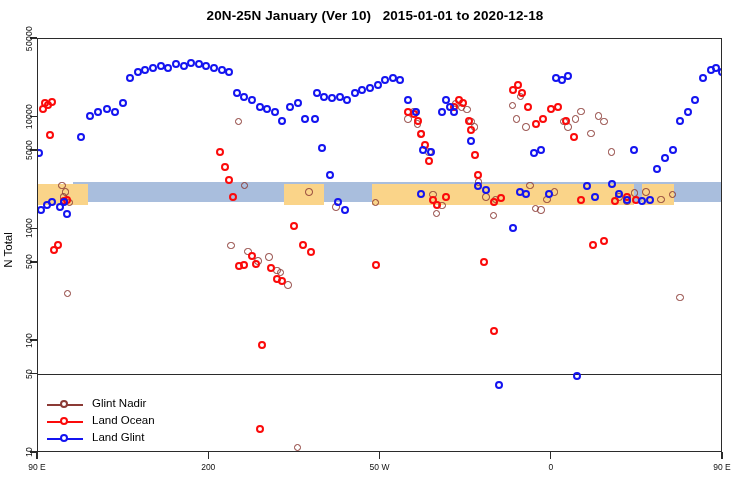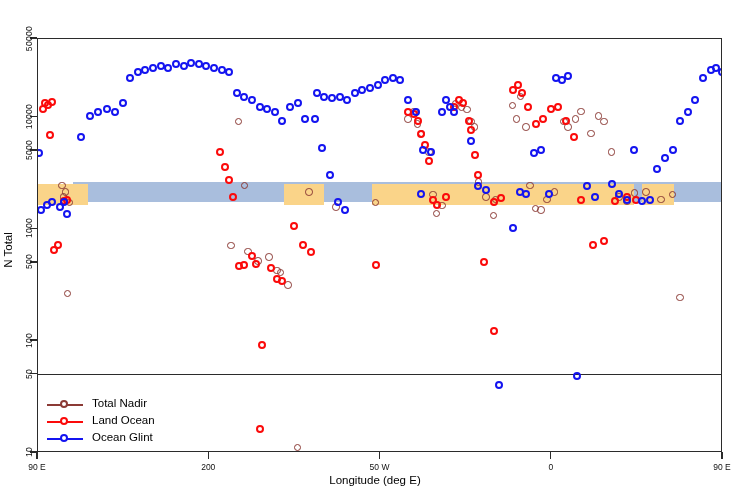--- a/index.html
+++ b/index.html
@@ -52,23 +52,23 @@
   .leg-txt{position:absolute;left:45px;top:1px;font-size:11.5px;white-space:nowrap;}
   .l-nadir .leg-line{background:#8b3a35;} .l-nadir .leg-dot{border:2px solid #8b3a35;}
   .l-glint .leg-line{background:#fb0a0a;} .l-glint .leg-dot{border:2.1px solid #fb0a0a;}
   .l-ocean .leg-line{background:#1414f0;} .l-ocean .leg-dot{border:2.1px solid #1414f0;}
 </style>
 </head>
 <body>
 
 <div id="root">
 
+  <div id="chart-title">20N-25N January (Ver 10)   2015-01-01 to 2020-12-18</div>
 
   <div id="ylabel">N Total</div>
-  <div id="xlabel">Longitude (deg E)</div>
 
   <div id="plot-area">
       <div class="band band-blue" style="left: 36.1528px; width: 648.847px; top: 143.709px; height: 20.6525px; background: rgb(169, 190, 221);"></div>
       <div class="band band-orange" style="left: 0px; width: 51.375px; top: 145.615px; height: 21.6929px; background: rgb(250, 212, 137);"></div>
       <div class="band band-orange" style="left: 247.361px; width: 39.9583px; top: 145.615px; height: 21.6929px; background: rgb(250, 212, 137);"></div>
       <div class="band band-orange" style="left: 334.889px; width: 262.583px; top: 145.615px; height: 21.6929px; background: rgb(250, 212, 137);"></div>
       <div class="band band-orange" style="left: 605.083px; width: 32.3472px; top: 145.615px; height: 21.6929px; background: rgb(250, 212, 137);"></div>
       <div class="hline" style="top: 335.769px;"></div>
       <div class="pt nadir" style="left: 20.9361px; top: 143.8px;"></div>
       <div class="pt nadir" style="left: 22.8389px; top: 155.155px;"></div>
@@ -315,27 +315,27 @@
       <div class="xtick-mark" style="left: 550.15px;"></div>
       <div class="xtick-lab" style="left: 550.75px;">0</div>
       <div class="xtick-mark" style="left: 721.4px;"></div>
       <div class="xtick-lab" style="left: 722px;">90 E</div>
     </div>
 
   <div id="legend">
     <div class="leg-row l-nadir">
       <span class="leg-line"></span>
       <span class="leg-dot"></span>
-      <span class="leg-txt">Total Nadir</span>
+      <span class="leg-txt">Glint Nadir</span>
     </div>
     <div class="leg-row l-glint">
       <span class="leg-line"></span>
       <span class="leg-dot"></span>
       <span class="leg-txt">Land Ocean</span>
     </div>
     <div class="leg-row l-ocean">
       <span class="leg-line"></span>
       <span class="leg-dot"></span>
-      <span class="leg-txt">Ocean Glint</span>
+      <span class="leg-txt">Land Glint</span>
     </div>
   </div>
 
 </div>
 
 </body></html>

